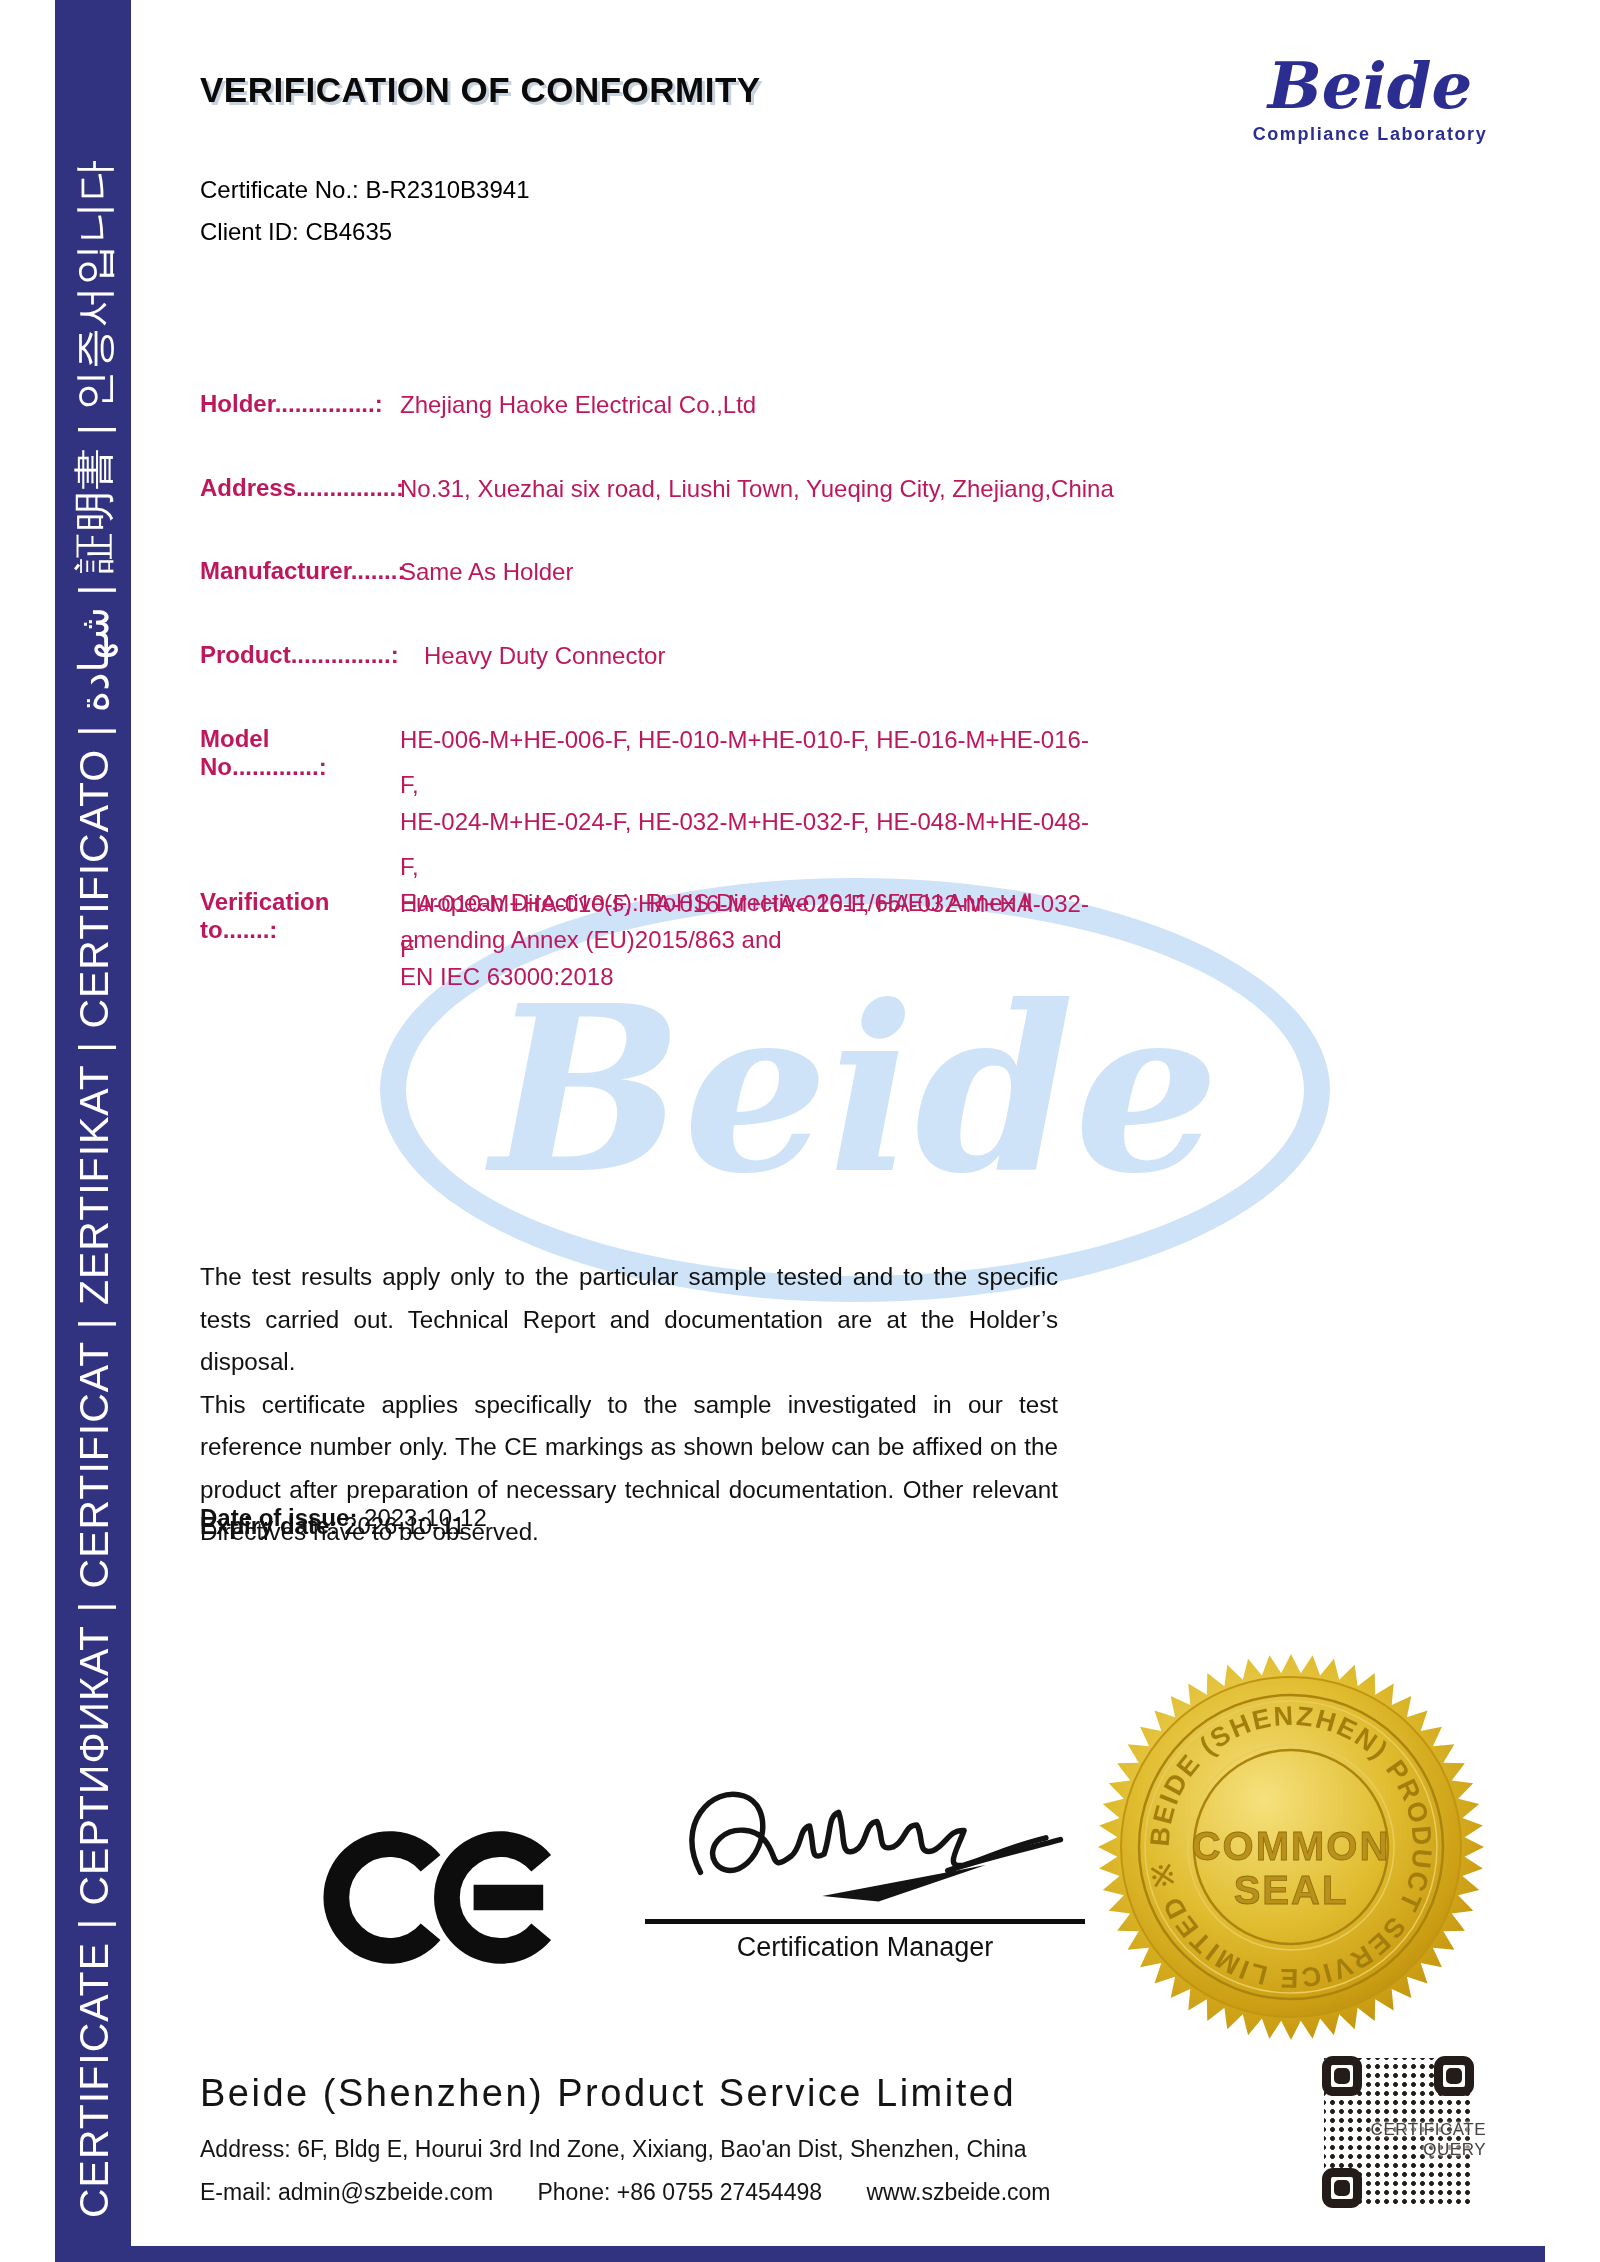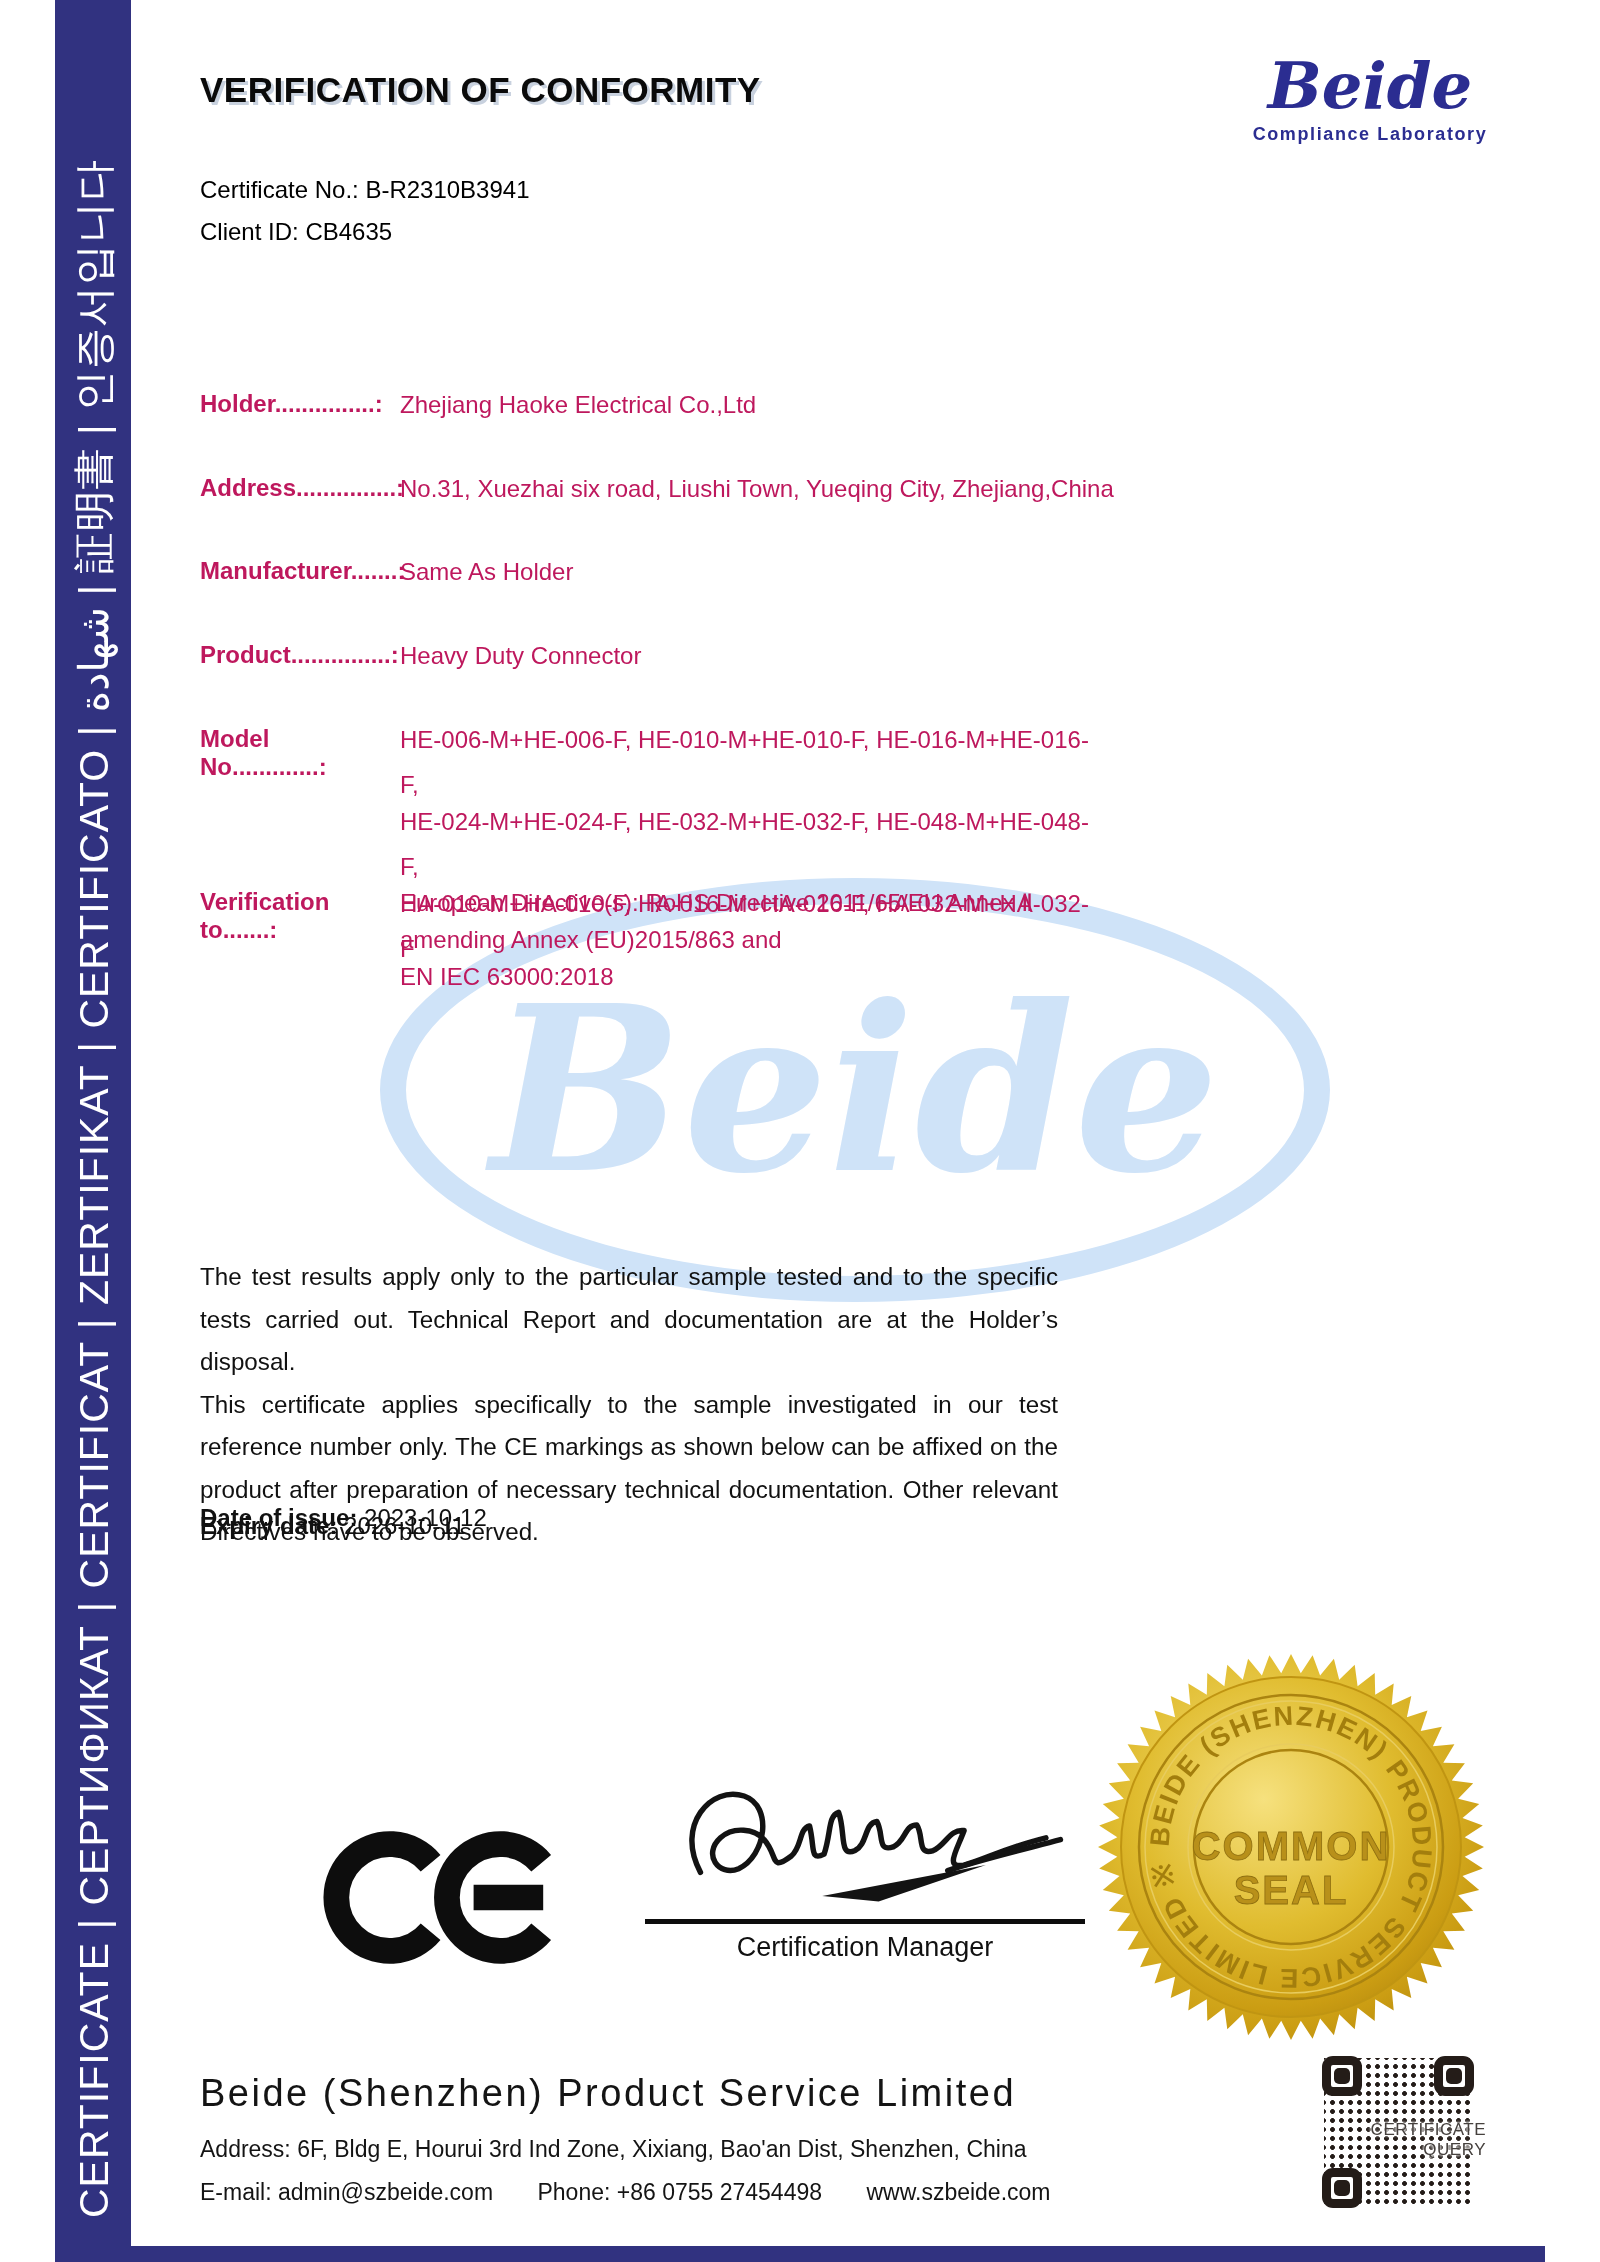--- a/index.html
+++ b/index.html
@@ -123,21 +123,21 @@
       <div class="field-lines" style="width:930px;">
           <div>No.31, Xuezhai six road, Liushi Town, Yueqing City, Zhejiang,China</div>
         </div>
     </div>
     <div class="field-row" style="top:557px;">
       <div class="field-label">Manufacturer.......:</div>
       <div class="field-lines">
           <div>Same As Holder</div>
         </div>
     </div>
-    <div class="field-row" style="top:641px;">
+    <div class="field-row" style="top:641px;gap:24px;">
       <div class="field-label">Product...............:</div>
       <div class="field-lines">
           <div>Heavy Duty Connector</div>
         </div>
     </div>
     <div class="field-row" style="top:725px;">
       <div class="field-label">Model No.............:</div>
       <div class="field-lines">
         <div>HE-006-M+HE-006-F, HE-010-M+HE-010-F, HE-016-M+HE-016-F,</div>
         <div>HE-024-M+HE-024-F, HE-032-M+HE-032-F, HE-048-M+HE-048-F,</div>

